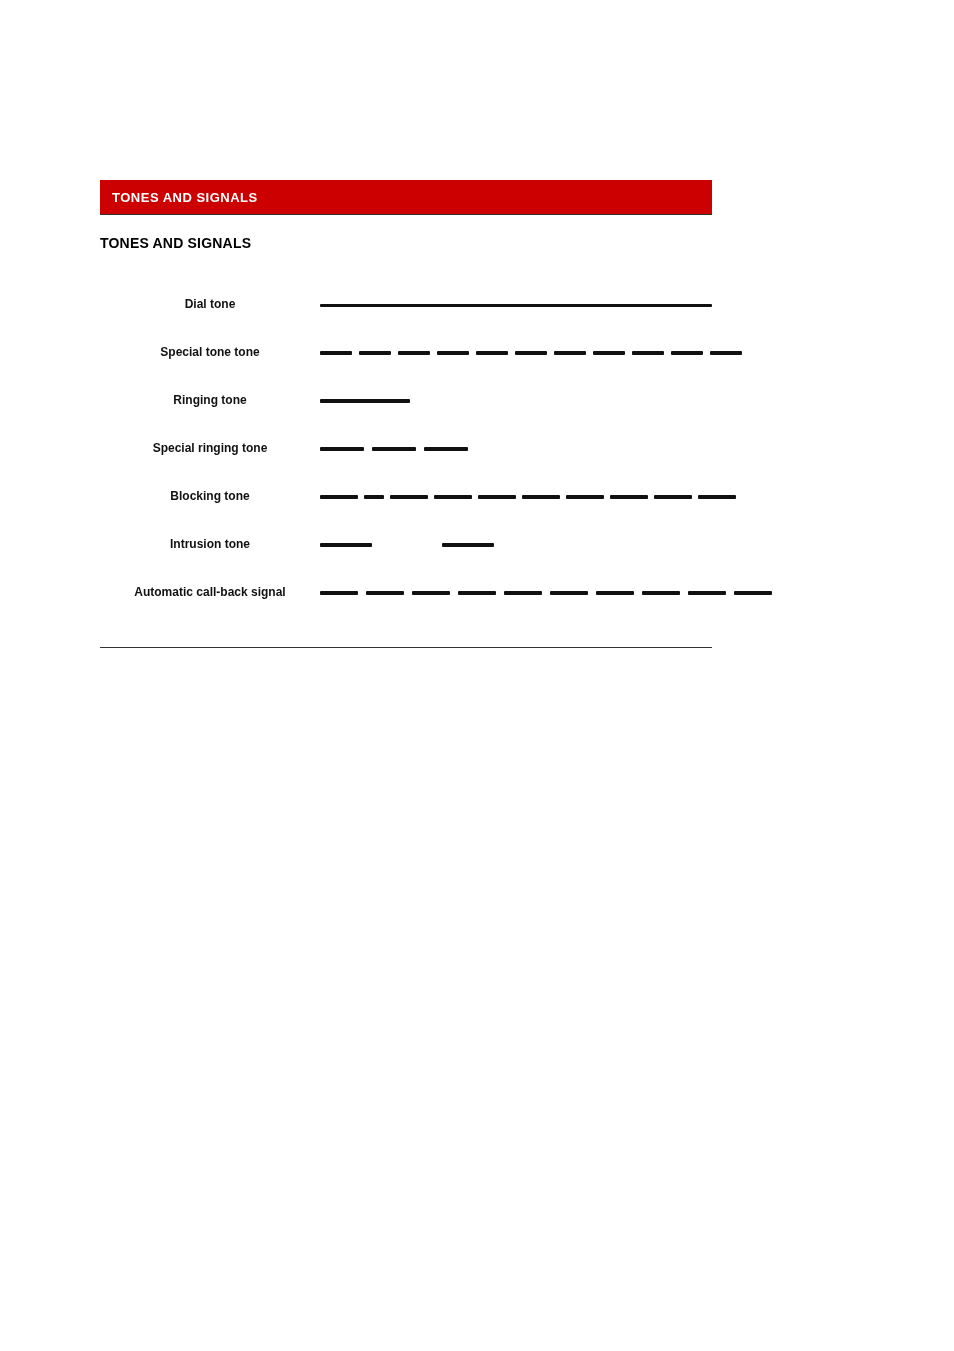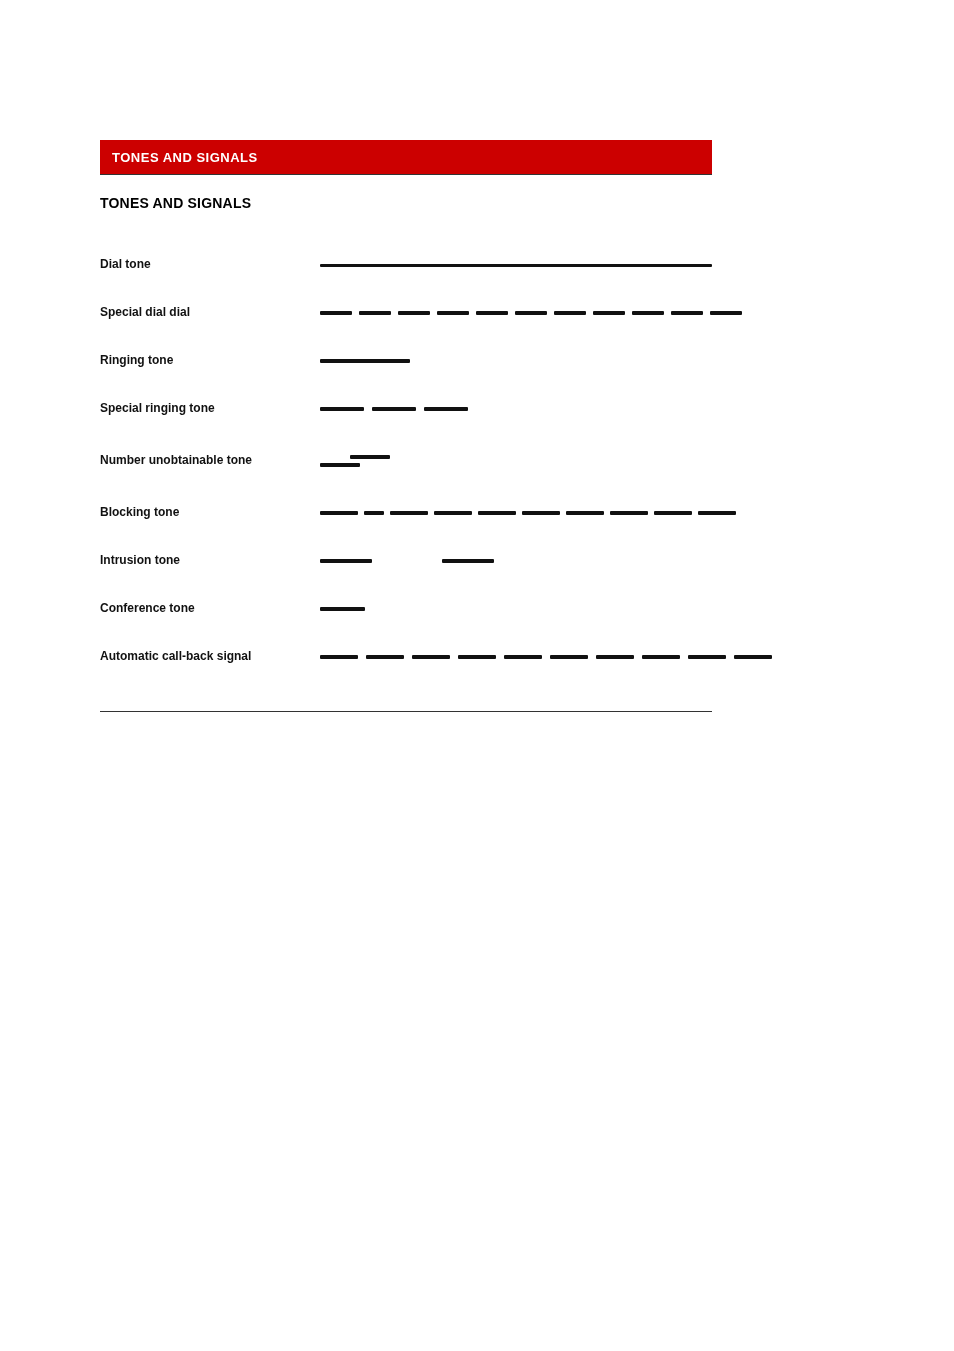--- a/index.html
+++ b/index.html
@@ -7,20 +7,21 @@
       background: #fff;
       font-family: Arial, Helvetica, sans-serif;
       width: 954px;
       min-height: 1351px;
       position: relative;
     }
 
     .page-container {
       width: 812px;
       padding: 140px 100px 60px 100px;
+      margin-top: 40px;
     }
 
     .section-header {
       background-color: #cc0000;
       padding: 8px 12px;
       margin-bottom: 0;
     }
 
     .section-header-text {
       color: #fff;
@@ -49,20 +50,21 @@
       padding: 6px 0;
     }
 
     .tone-label {
       width: 220px;
       min-width: 220px;
       font-size: 12px;
       font-weight: bold;
       color: #111;
       line-height: 1.3;
+      text-align: center;
     }
 
     
     .dash {
       display: inline-block;
       background-color: #111;
       height: 4px;
       border-radius: 1px;
     }
 
@@ -119,21 +121,21 @@
   <div>
 
     <div class="tone-row">
       <div class="tone-label">Dial tone</div>
       <div class="tone-visual-container">
         <span class="dash" style="width:100%; height:3px;"></span>
       </div>
     </div>
 
     <div class="tone-row">
-      <div class="tone-label">Special dial dial</div>
+      <div class="tone-label">Special tone tone</div>
       <div class="tone-visual-container" style="gap:7px; flex-wrap: nowrap;">
         <span class="dash" style="width:32px;"></span>
         <span class="dash" style="width:32px;"></span>
         <span class="dash" style="width:32px;"></span>
         <span class="dash" style="width:32px;"></span>
         <span class="dash" style="width:32px;"></span>
         <span class="dash" style="width:32px;"></span>
         <span class="dash" style="width:32px;"></span>
         <span class="dash" style="width:32px;"></span>
         <span class="dash" style="width:32px;"></span>
@@ -152,31 +154,20 @@
     <div class="tone-row">
       <div class="tone-label">Special ringing tone</div>
       <div class="tone-visual-container" style="gap:8px;">
         <span class="dash" style="width:44px;"></span>
         <span class="dash" style="width:44px;"></span>
         <span class="dash" style="width:44px;"></span>
       </div>
     </div>
 
 
-    <div class="tone-row" style="align-items: center; min-height: 56px;">
-      <div class="tone-label">Number unobtainable tone</div>
-      <div class="num-unob-container">
-        <div class="num-unob-row">
-          <span class="dash" style="width:40px; margin-left:30px;"></span>
-        </div>
-        <div class="num-unob-row">
-          <span class="dash" style="width:40px;"></span>
-        </div>
-      </div>
-    </div>
 
     <div class="tone-row">
       <div class="tone-label">Blocking tone</div>
       <div class="tone-visual-container" style="gap:6px; flex-wrap: nowrap;">
         <span class="dash" style="width:38px;"></span>
         <span class="dash" style="width:20px;"></span>
         <span class="dash" style="width:38px;"></span>
         <span class="dash" style="width:38px;"></span>
         <span class="dash" style="width:38px;"></span>
         <span class="dash" style="width:38px;"></span>
@@ -189,26 +180,20 @@
 
 
     <div class="tone-row">
       <div class="tone-label">Intrusion tone</div>
       <div class="tone-visual-container" style="gap:70px;">
         <span class="dash" style="width:52px;"></span>
         <span class="dash" style="width:52px;"></span>
       </div>
     </div>
 
-    <div class="tone-row">
-      <div class="tone-label">Conference tone</div>
-      <div class="tone-visual-container">
-        <span class="dash" style="width:45px;"></span>
-      </div>
-    </div>
 
 
 
     <div class="tone-row" style="min-height: 32px;">
       <div class="tone-label">Automatic call-back signal</div>
       <div class="tone-visual-container" style="gap:8px; flex-wrap: nowrap;">
         <span class="dash" style="width:38px;"></span>
         <span class="dash" style="width:38px;"></span>
         <span class="dash" style="width:38px;"></span>
         <span class="dash" style="width:38px;"></span>

